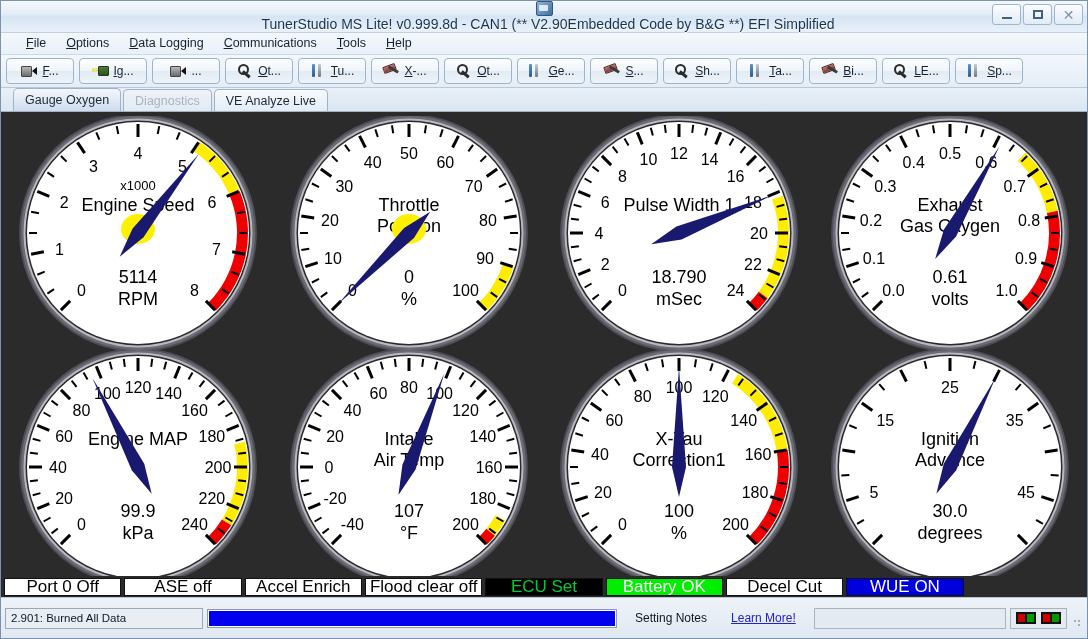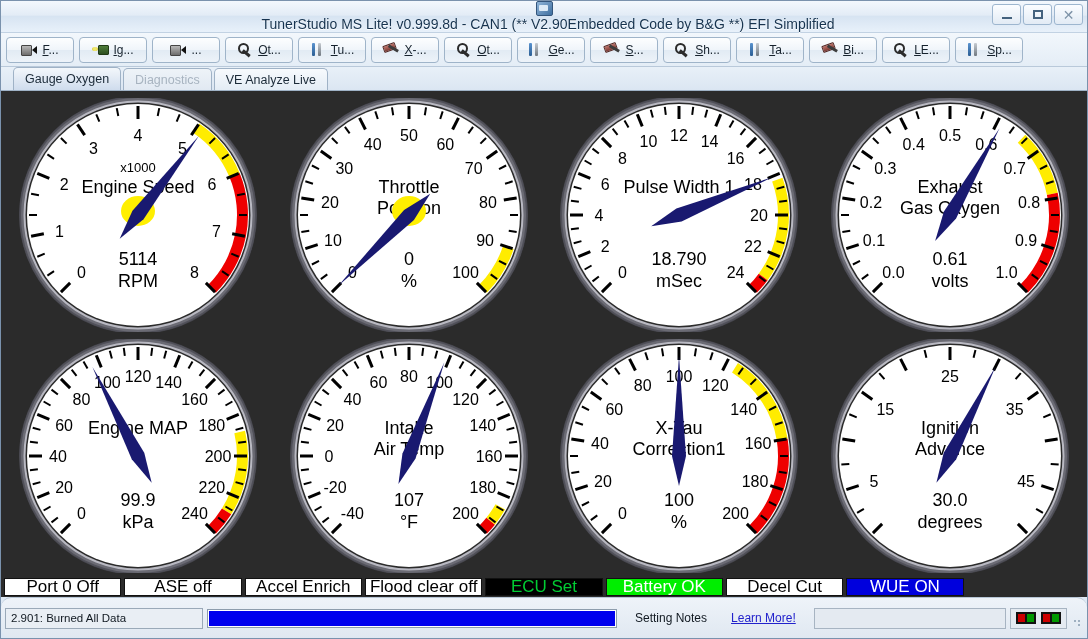--- a/index.html
+++ b/index.html
@@ -183,21 +183,20 @@
   }
 
   
   .bottombar {
     height: 16px;
     display: flex; align-items: center;
     gap: 4px;
     padding: 20px 4px;
     background: linear-gradient(#eef3f9,#e0e8f1);
     border-top: 1px solid #b7c6d6;
-    border-radius: 10px;
   }
   .bb-text {
     width: 198px; height: 21px;
     border: 1px solid #9aa9b8;
     background: #e9eef4;
     display: flex; align-items: center;
     padding-left: 5px;
     font-size: 11.5px; color: #101820;
   }
   .bb-progress {
@@ -241,20 +240,28 @@
         </div>
       <div class="wbtn">
           <span class="mx"></span>
         </div>
       <div class="wbtn">
           <span class="cl">✕</span>
         </div>
     </div>
   </div>
 
+  <div class="menubar" id="menubar">
+      <div class="menuitem"><u>F</u>ile</div>
+      <div class="menuitem"><u>O</u>ptions</div>
+      <div class="menuitem"><u>D</u>ata Logging</div>
+      <div class="menuitem"><u>C</u>ommunications</div>
+      <div class="menuitem"><u>T</u>ools</div>
+      <div class="menuitem"><u>H</u>elp</div>
+    </div>
 
   <div class="toolbar" id="toolbar">
       <div class="tbtn">
         <span class="ic ic-burn"></span>
         <span class="lbl"><u>F</u>...</span>
       </div>
       <div class="tbtn">
         <span class="ic ic-ign"></span>
         <span class="lbl"><u>I</u>g...</span>
       </div>

